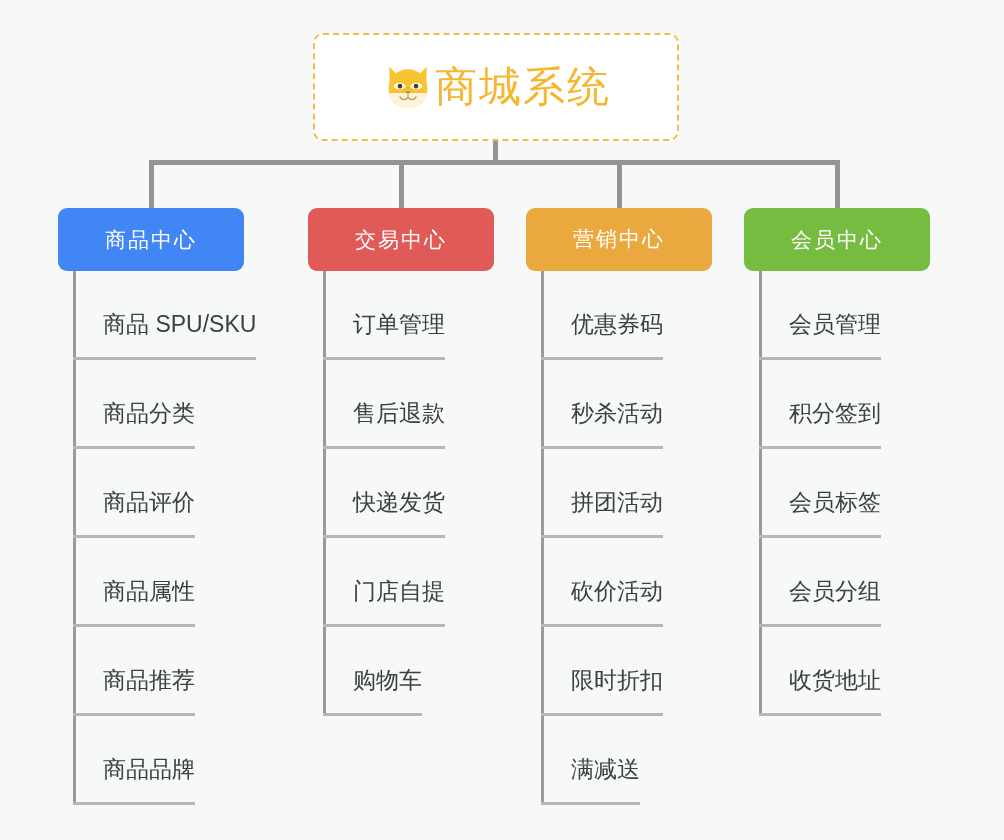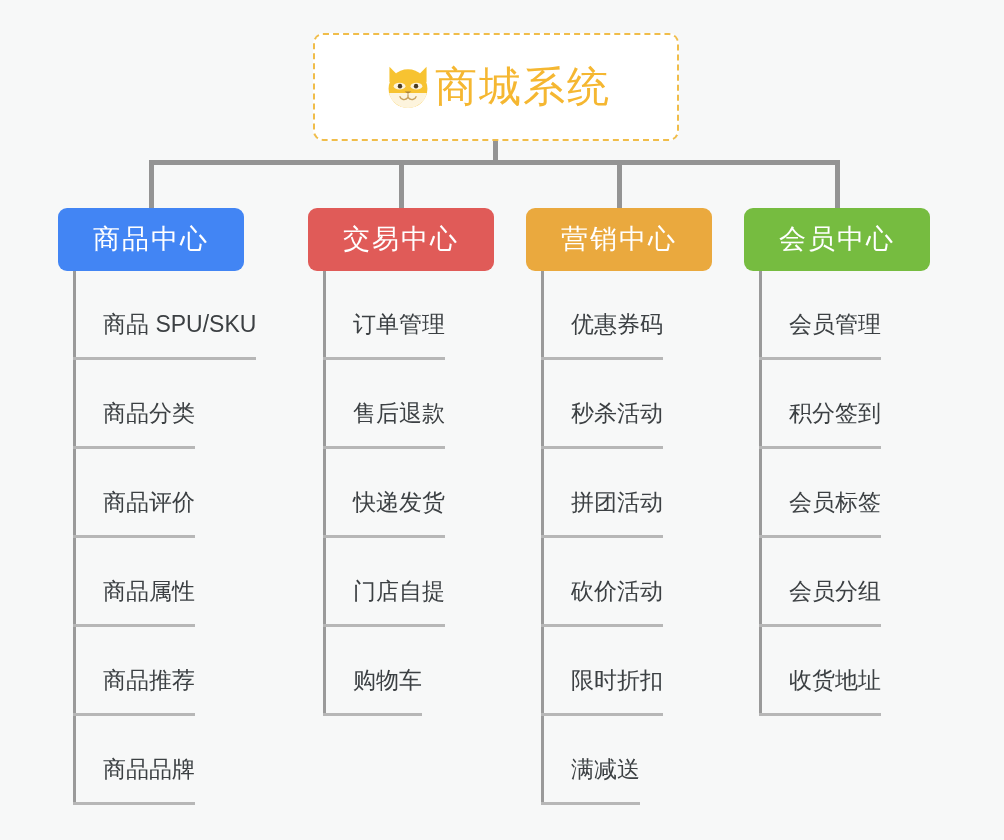--- a/index.html
+++ b/index.html
@@ -69,21 +69,21 @@
   .cat-box {
     height: 63px;
     border-radius: 9px;
     display: flex;
     align-items: center;
     justify-content: center;
     box-sizing: border-box;
   }
   .cat-label {
     color: #ffffff;
-    font-size: 27px;
+    font-size: 21px;
     letter-spacing: 2px;
     line-height: 1;
     white-space: nowrap;
   }
 
   .leaf-list {
     position: relative;
     margin-top: 0;
     padding-left: 15px;
     box-sizing: border-box;
@@ -193,21 +193,21 @@
       <div class="leaf-item">
           <span class="leaf-text">门店自提</span>
         </div>
       <div class="leaf-item">
           <span class="leaf-text">购物车</span>
         </div>
     </div>
   </div>
 
   <div class="column" style="left:526px;">
-    <div class="cat-box" style="background: rgb(234, 169, 62);">
+    <div class="cat-box" style="background: rgb(234, 169, 62); font-family: Liberation Serif, serif;">
       <span class="cat-label">营销中心</span>
     </div>
     <div class="leaf-list">
       <div class="leaf-item">
           <span class="leaf-text">优惠券码</span>
         </div>
       <div class="leaf-item">
           <span class="leaf-text">秒杀活动</span>
         </div>
       <div class="leaf-item">

